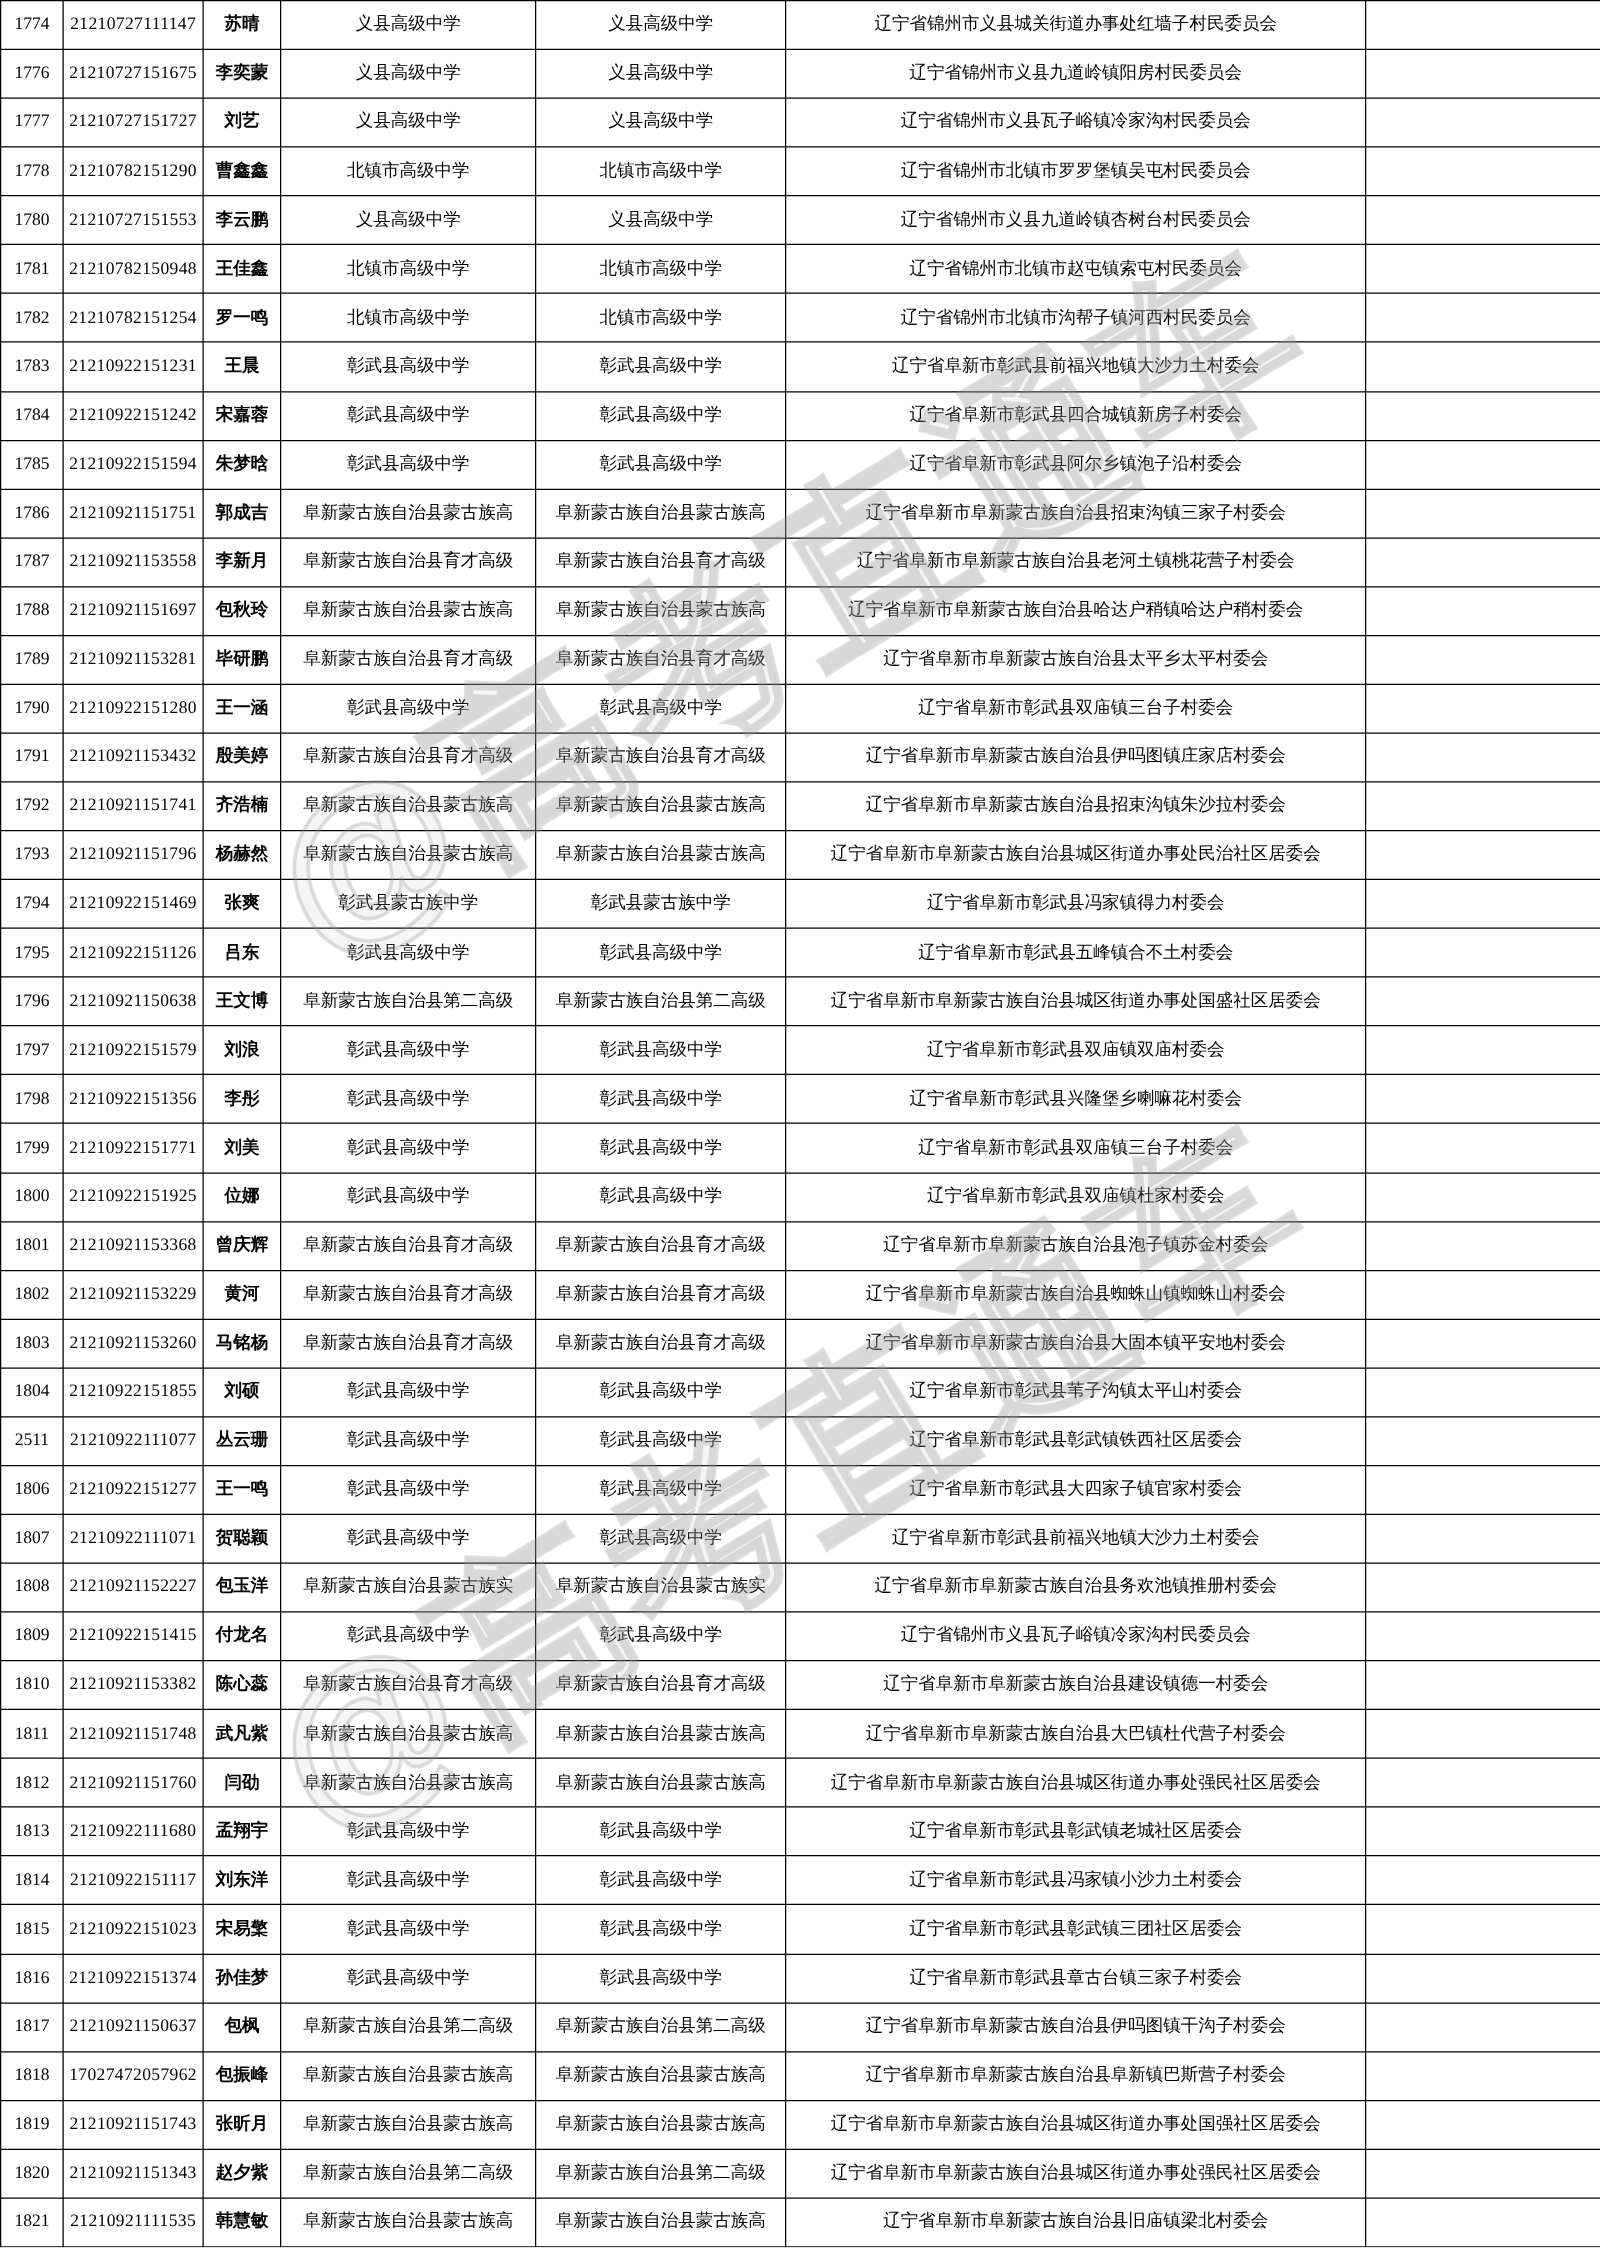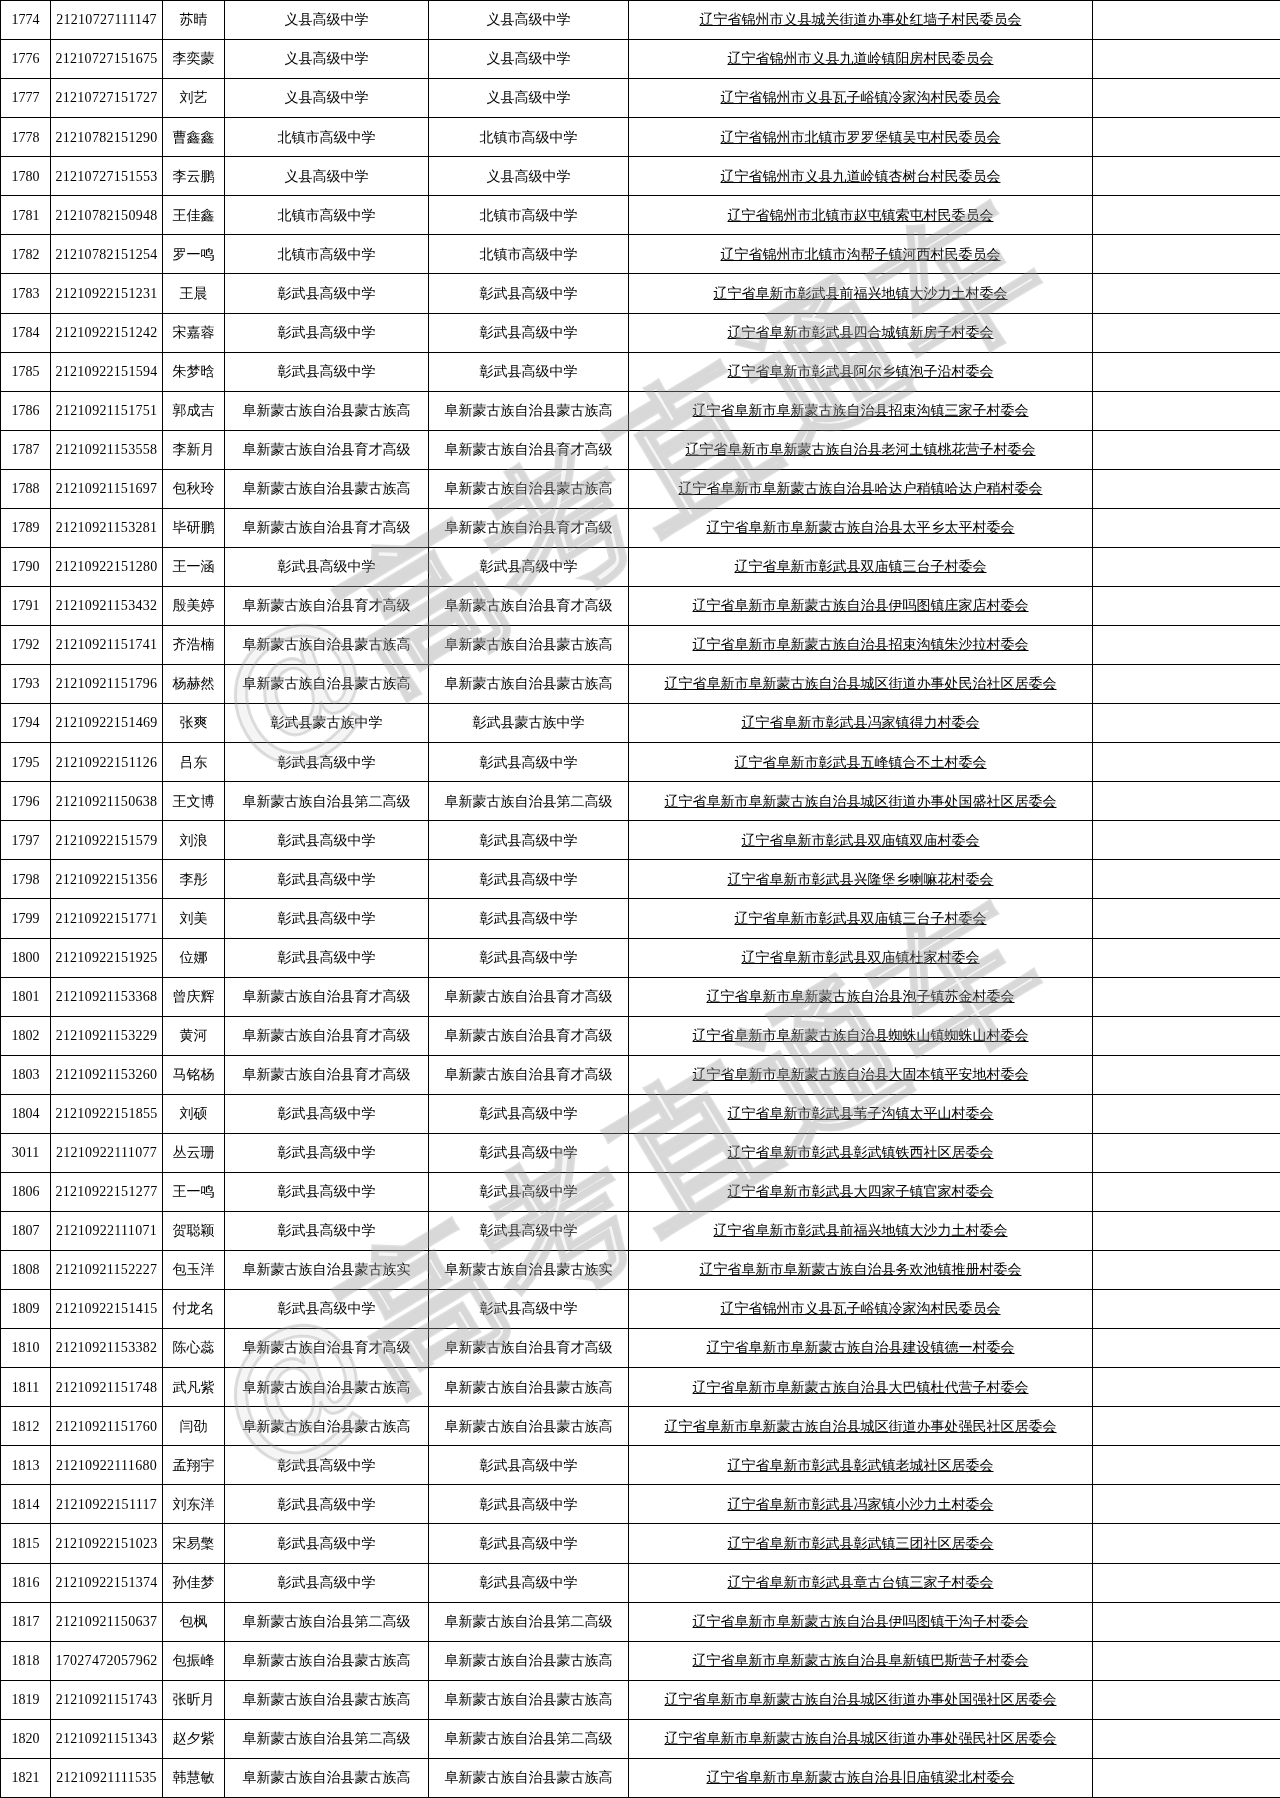--- a/index.html
+++ b/index.html
@@ -29,23 +29,23 @@
     vertical-align: middle;
     padding: 0 2px;
     white-space: nowrap;
     overflow: hidden;
     box-sizing: border-box;
     font-size: 14px;
     line-height: 1.1;
   }
   td.col-no   { font-size: 15px; }
   td.col-id   { font-size: 15px; letter-spacing: 0.3px; }
-  td.col-name { font-size: 15px; }
+  td.col-name { font-size: 15px; font-weight: bold; }
   td.col-school1, td.col-school2 { font-size: 14px; }
-  td.col-address { font-size: 14px; text-decoration: underline; }
+  td.col-address { font-size: 14px; }
   td.col-blank { }
 
   .watermark {
     position: absolute;
     white-space: nowrap;
     font-family: "Liberation Sans", "DejaVu Sans", sans-serif;
     font-weight: bold;
     font-size: 150px;
     letter-spacing: 6px;
     color: rgba(175, 175, 175, 0.12);
@@ -329,21 +329,21 @@
         <tr>
           <td class="col-no">1804</td>
           <td class="col-id">21210922151855</td>
           <td class="col-name">刘硕</td>
           <td class="col-school1">彰武县高级中学</td>
           <td class="col-school2">彰武县高级中学</td>
           <td class="col-address">辽宁省阜新市彰武县苇子沟镇太平山村委会</td>
           <td class="col-blank"></td>
         </tr>
         <tr>
-          <td class="col-no">3011</td>
+          <td class="col-no">2511</td>
           <td class="col-id">21210922111077</td>
           <td class="col-name">丛云珊</td>
           <td class="col-school1">彰武县高级中学</td>
           <td class="col-school2">彰武县高级中学</td>
           <td class="col-address">辽宁省阜新市彰武县彰武镇铁西社区居委会</td>
           <td class="col-blank"></td>
         </tr>
         <tr>
           <td class="col-no">1806</td>
           <td class="col-id">21210922151277</td>

